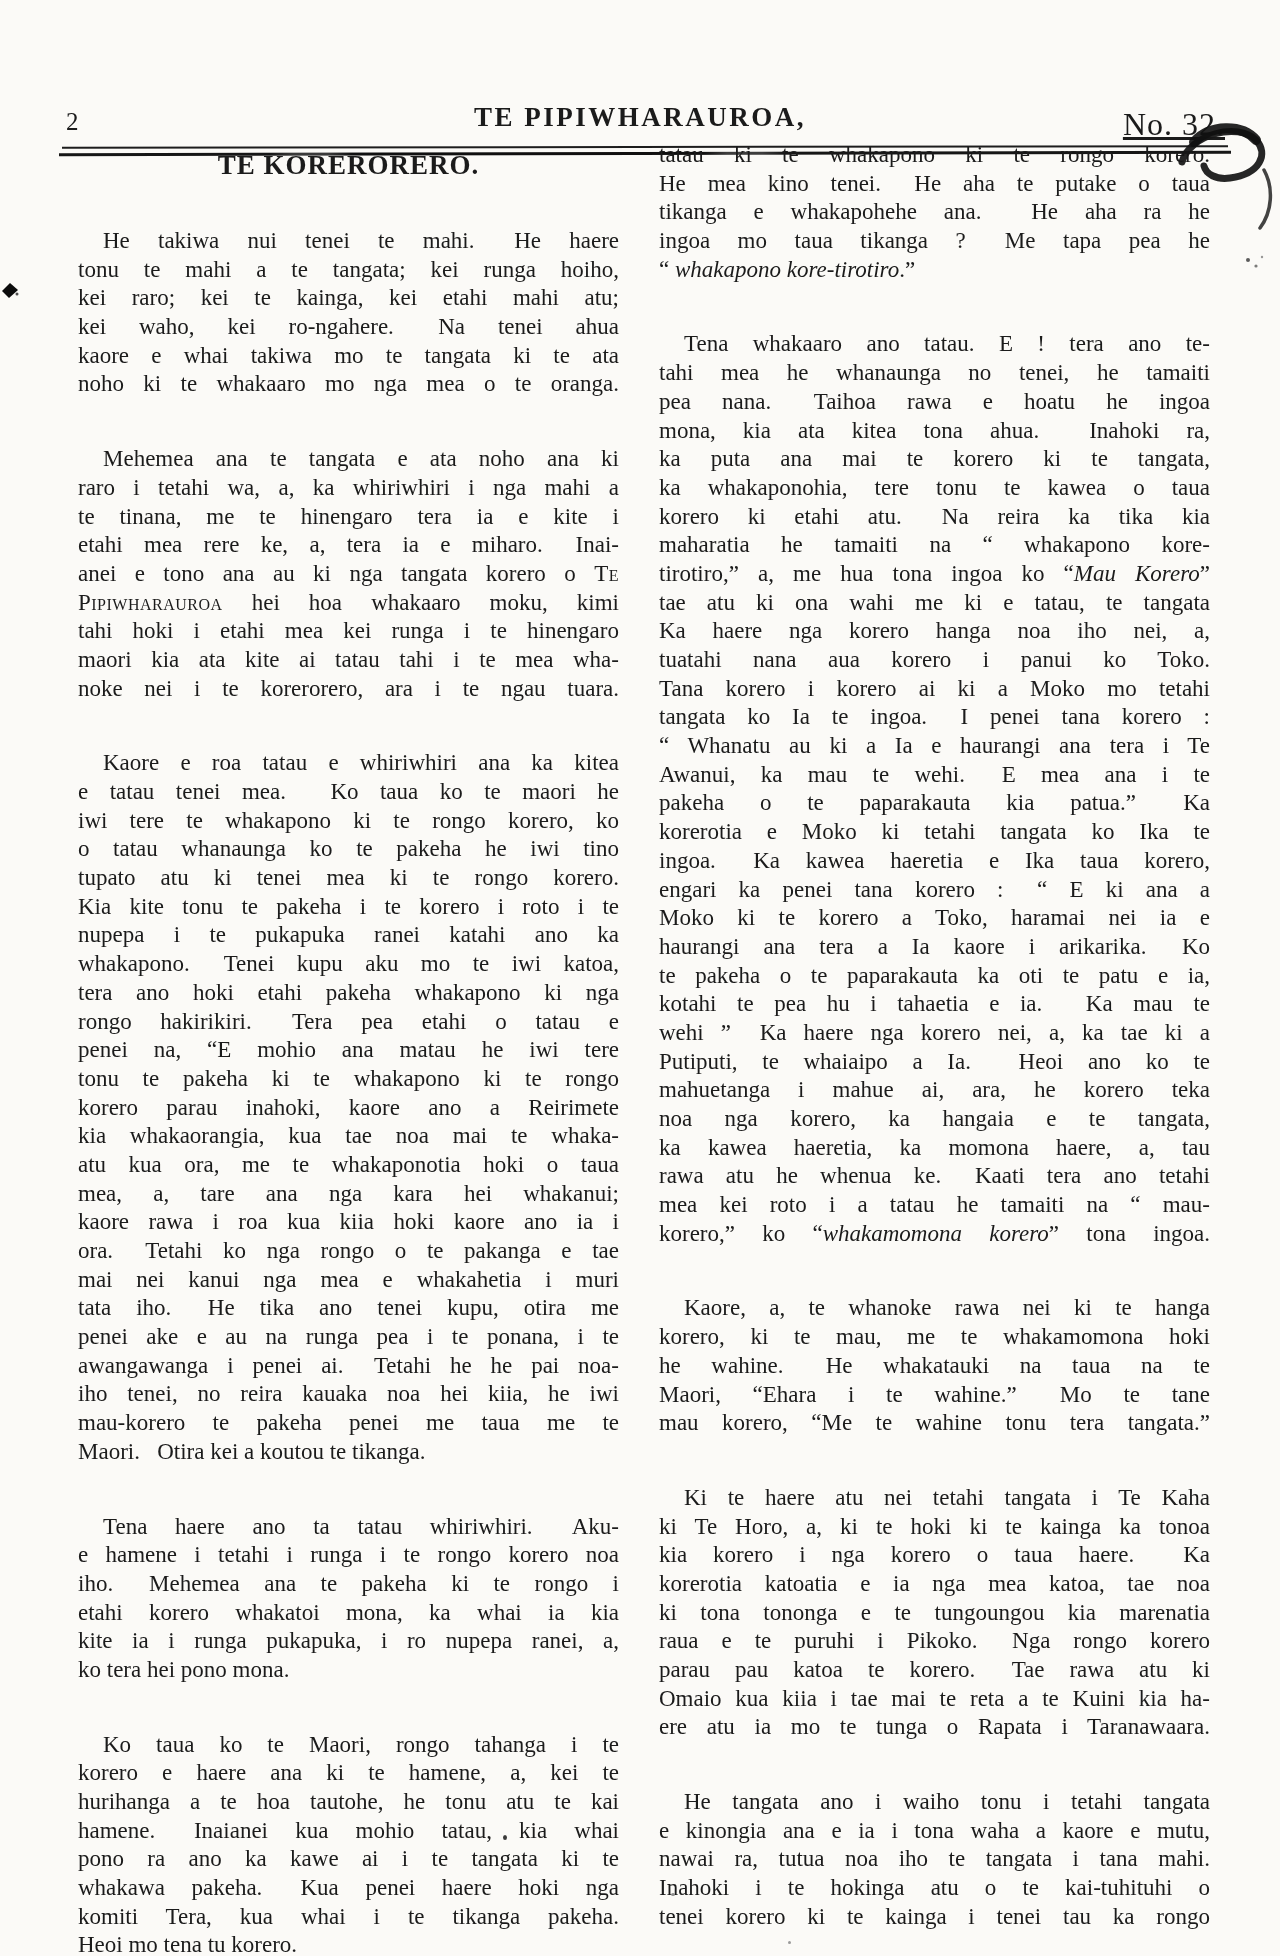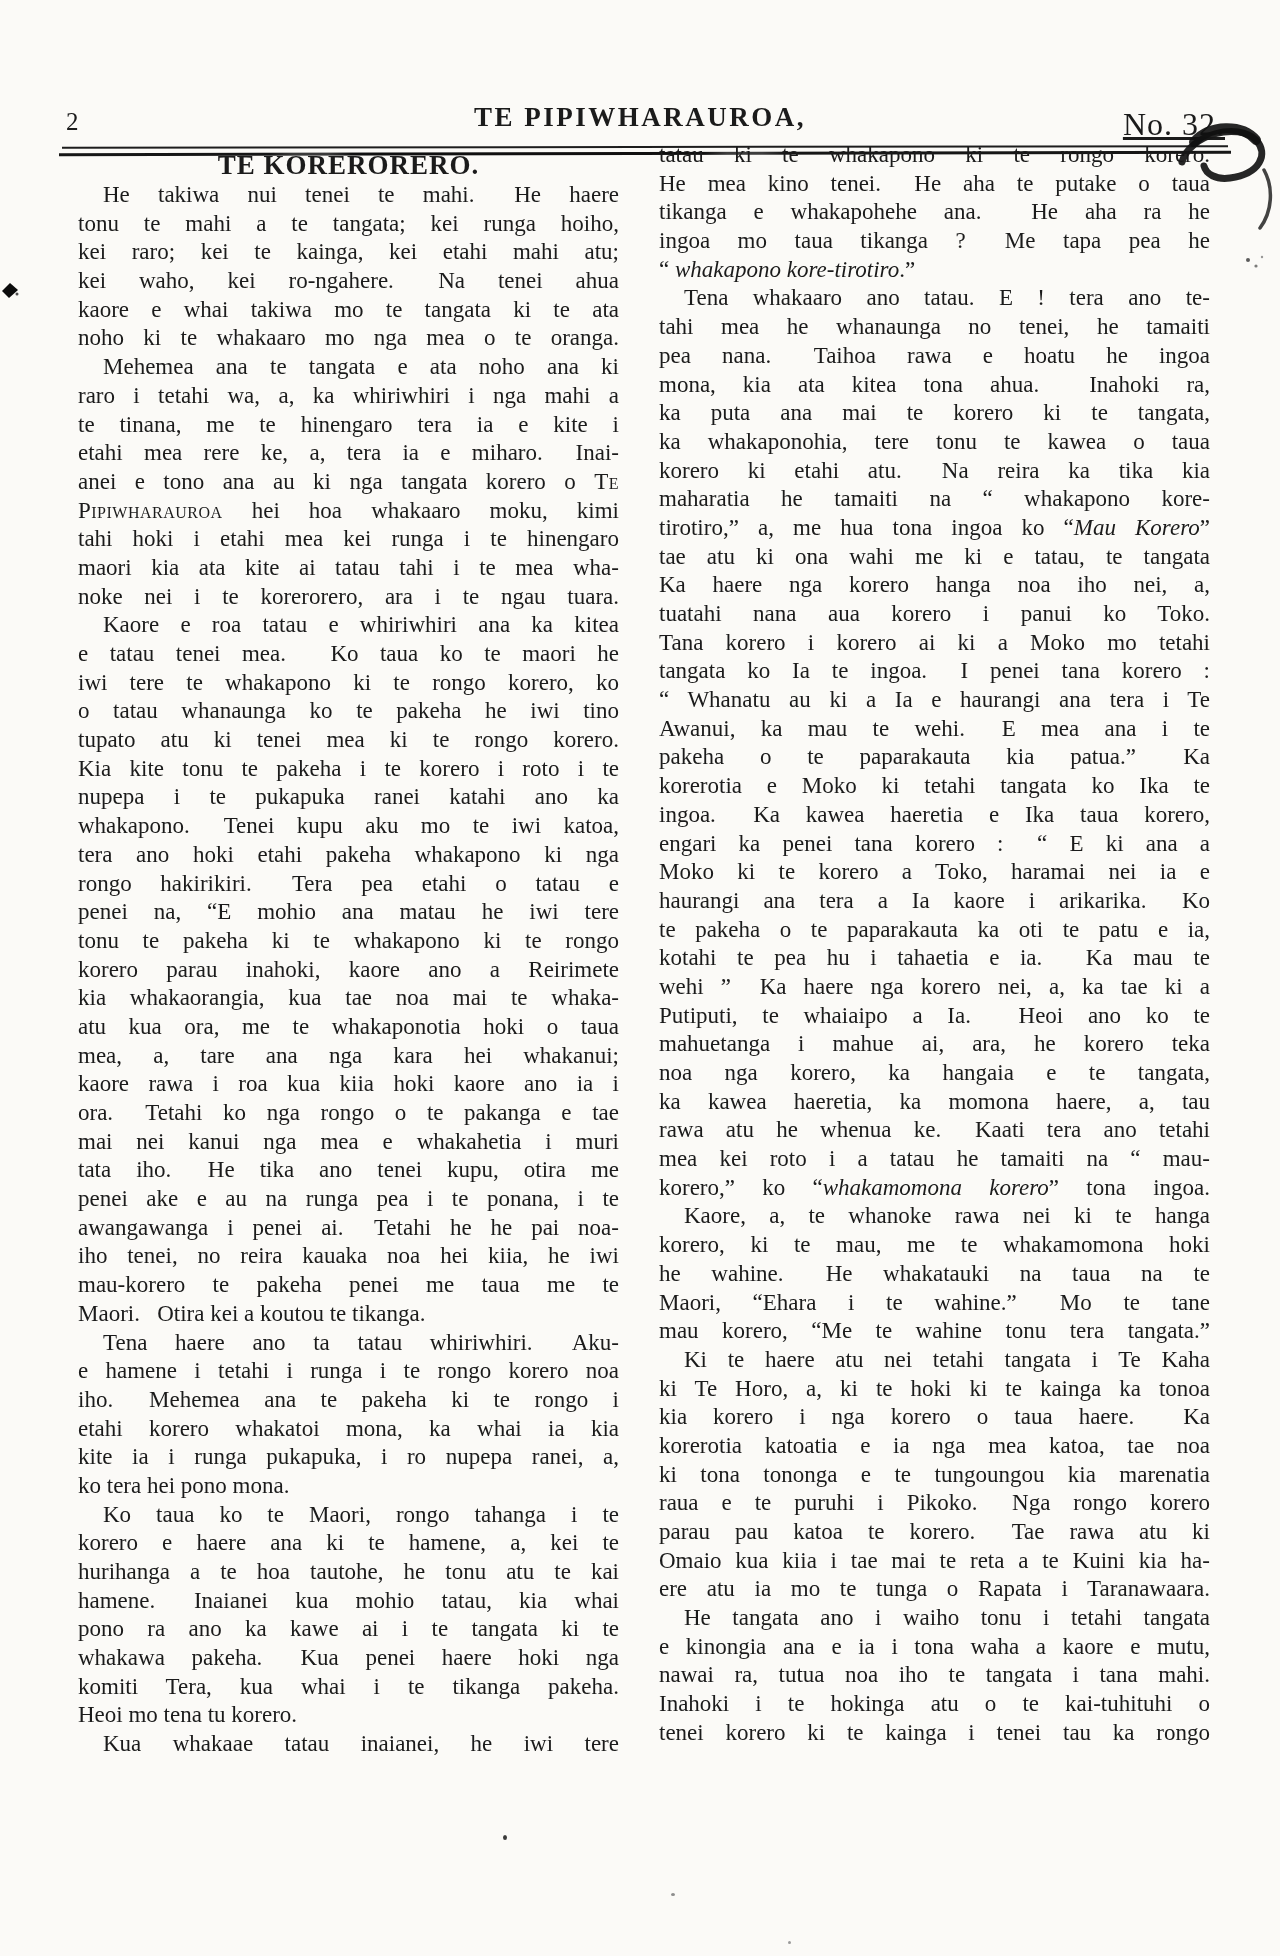--- a/index.html
+++ b/index.html
@@ -16,21 +16,21 @@
           background:linear-gradient(90deg,#161616 0 18%,#3a3a3a 20% 23%,#101010 25% 55%,#3d3d3d 57% 60%,#161616 62% 100%);}
   
   .col{position:absolute;font-size:23px;}
   #left-col{left:78px;top:150px;width:541px;}
   #right-col{left:659px;top:141px;width:551px;}
   .article-heading{text-align:center;font-weight:bold;font-size:27px;letter-spacing:1px;}
   .para{margin:0;}
   .line{text-align:justify;text-align-last:justify;line-height:28.7px;height:28.7px;overflow:hidden;
         hyphens:none;}
   .line.short{text-align-last:left;}
-  .line.indent{text-indent:25px;}
+  .line.indent{text-indent:25px;margin-top:46px;}
   .i{font-style:italic;}
   .sc{font-variant:small-caps;letter-spacing:0.5px;}
   
   .ink{position:absolute;pointer-events:none;}
   .speck{position:absolute;border-radius:50%;}
 </style>
 </head>
 <body>
 
 <div id="page">

